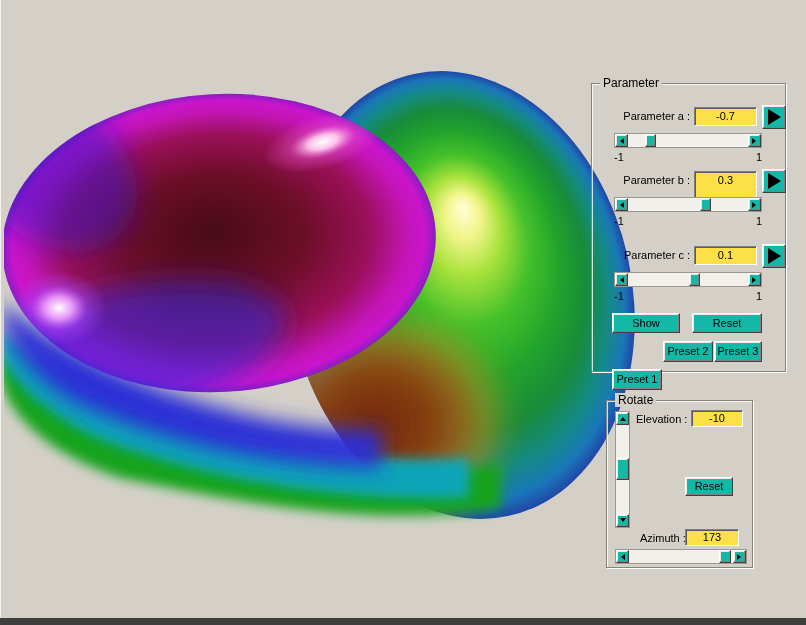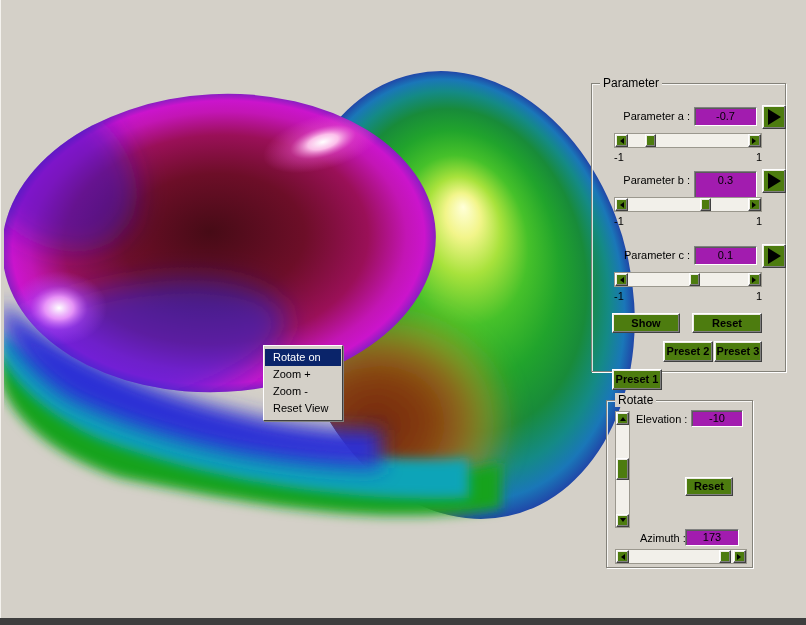--- a/index.html
+++ b/index.html
@@ -15,23 +15,23 @@
   .wbtn{width:16px;height:14px;background:#d4d0c8;border:1px solid;border-color:#ffffff #404040 #404040 #ffffff;
     box-shadow:inset -1px -1px 0 #808080;position:relative;margin-left:2px;box-sizing:border-box;}
   .wbtn.close{margin-left:4px;}
   .glyph-min{position:absolute;left:3px;bottom:2px;width:6px;height:2px;background:#000;}
   .glyph-max{position:absolute;left:3px;top:2px;width:7px;height:7px;border:1px solid #000;border-top-width:2px;}
   .glyph-x{position:absolute;left:0;top:-1px;width:14px;text-align:center;font-size:11px;font-weight:bold;color:#000;font-family:"Liberation Sans",sans-serif;}
   
   .client{position:absolute;left:3px;top:22px;width:800px;height:596px;background:#d4d0c8;overflow:hidden;}
   .surface-svg{position:absolute;left:0;top:0;}
   
-  .btn3d{background:#4d7c0f;border:1px solid;border-color:#ffffff #404040 #404040 #ffffff;
-    box-shadow:inset -1px -1px 0 #808080, inset 1px 1px 0 #eceae4;box-sizing:border-box;font-weight:bold;}
-  .sunken{background:#a21caf;border:1px solid;border-color:#808080 #ffffff #ffffff #808080;
+  .btn3d{background:#14b8a6;border:1px solid;border-color:#ffffff #404040 #404040 #ffffff;
+    box-shadow:inset -1px -1px 0 #808080, inset 1px 1px 0 #eceae4;box-sizing:border-box;}
+  .sunken{background:#fde047;border:1px solid;border-color:#808080 #ffffff #ffffff #808080;
     box-shadow:inset 1px 1px 0 #5a5a5a;box-sizing:border-box;}
   .panel{position:absolute;border:1px solid #84827a;box-shadow:1px 1px 0 #ffffff, inset 1px 1px 0 rgba(255,255,255,.8);box-sizing:border-box;}
   .panel-title{position:absolute;top:-8px;left:8px;background:#d4d0c8;padding:0 3px;font-size:12px;color:#000;}
   .lbl{position:absolute;font-size:11px;color:#000;white-space:nowrap;}
   .field{position:absolute;font-size:11px;text-align:center;line-height:17px;color:#000;}
   .pushbtn{position:absolute;font-size:11px;text-align:center;color:#000;cursor:default;}
   
   .hslider{position:absolute;height:15px;background:#f2f0ea;border:1px solid #9b988e;box-sizing:border-box;}
   .vslider{position:absolute;width:15px;background:#f2f0ea;border:1px solid #9b988e;box-sizing:border-box;}
   .sb{position:absolute;display:flex;align-items:center;justify-content:center;}
@@ -230,23 +230,17 @@
         <span class="sb btn3d" style="left:0;">
             <i class="tl"></i>
           </span>
         <span class="hthumb btn3d" style="left:103px;width:12px;"></span>
         <span class="sb btn3d" style="right:0;">
             <i class="tr"></i>
           </span>
       </span>
     </div>
 
-    <div class="cmenu" style="left:259px;top:323px;">
-      <div class="citem sel">Rotate on</div>
-      <div class="citem">Zoom +</div>
-      <div class="citem">Zoom -</div>
-      <div class="citem">Reset View</div>
-    </div>
 
   </div>
 </div>
 
 <div class="bottom-strip"></div>
 
 </body></html>

